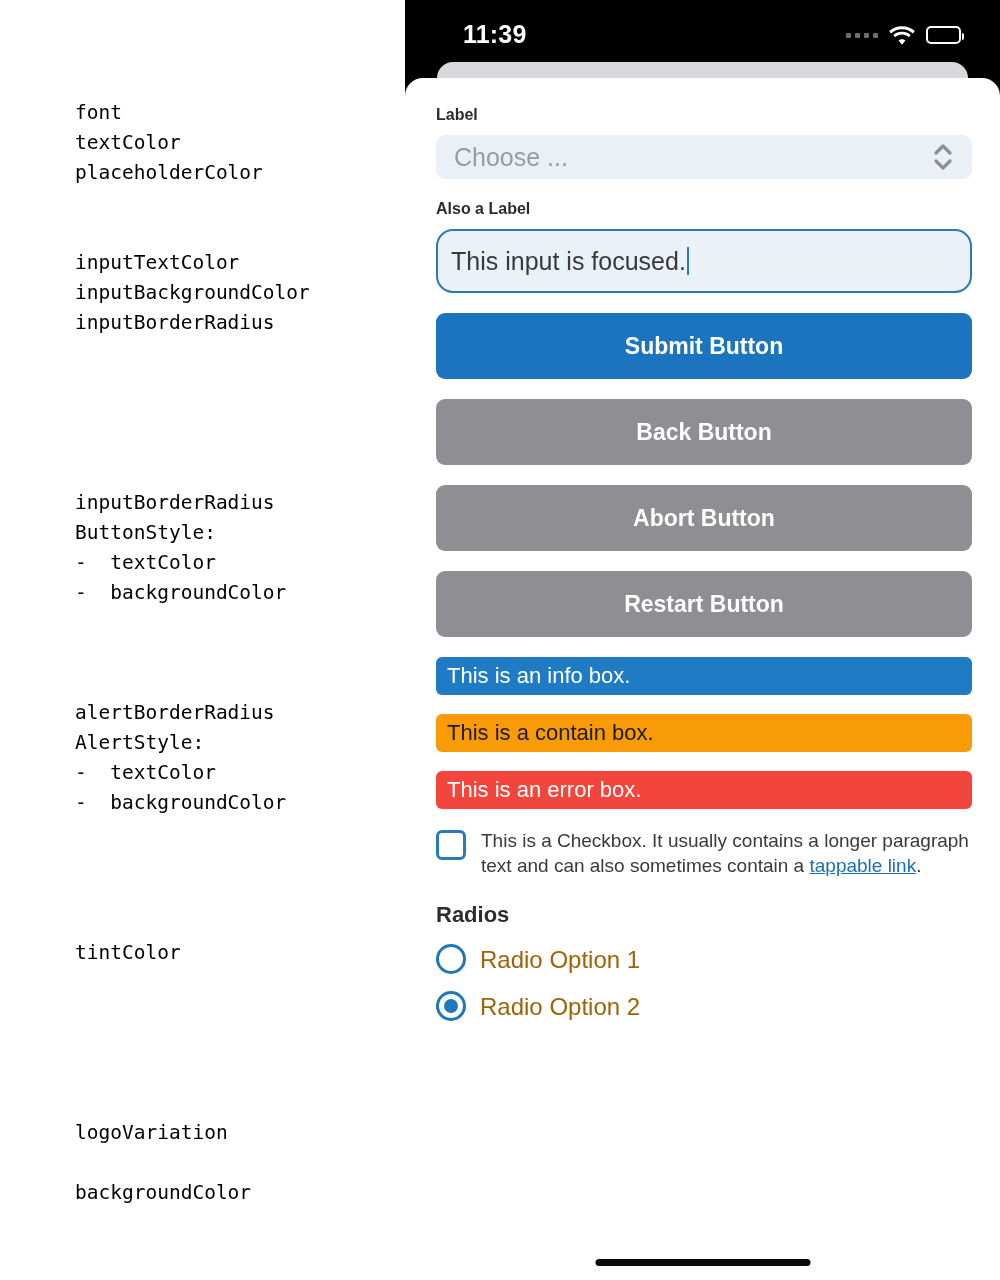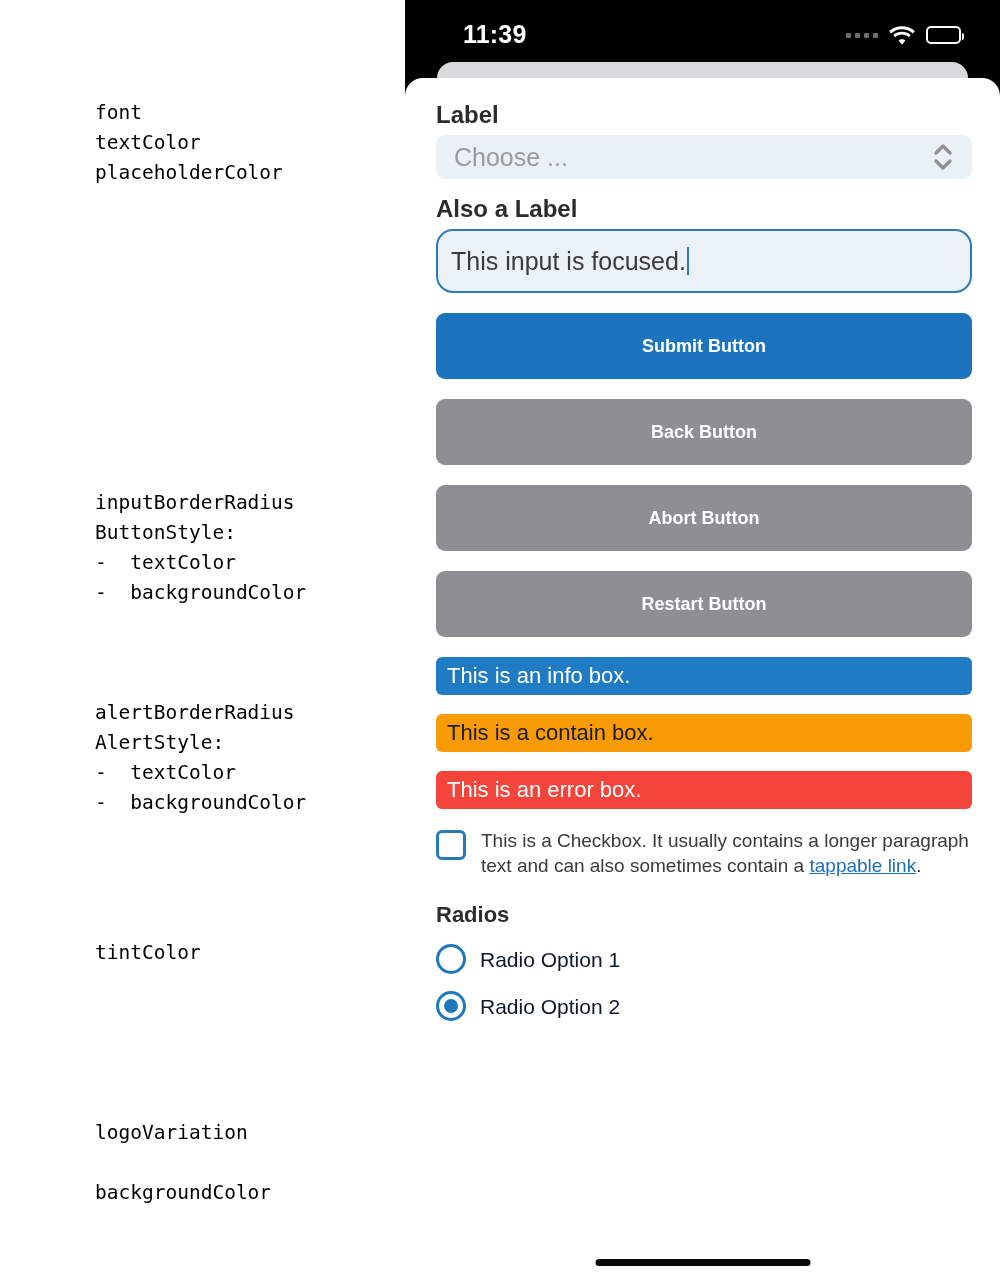--- a/index.html
+++ b/index.html
@@ -28,21 +28,21 @@
   .anno-group {
     position: absolute;
     left: 75px;
     font-family: "DejaVu Sans Mono", "Liberation Mono", monospace;
     font-size: 19.5px;
     line-height: 30px;
     color: #000000;
     white-space: pre;
     letter-spacing: 0px;
   }
-  .anno-line { display: block; margin-left: 20px; }
+  .anno-line { display: block; }
 
   
   .phone {
     position: absolute;
     left: 405px; top: 0;
     width: 595px;
     height: 1280px;
     background: #000000;
     overflow: hidden;
   }
@@ -110,21 +110,21 @@
     border-radius: 18px 18px 0 0;
   }
 
   .form {
     position: absolute;
     left: 31px; top: 25px;
     width: 536px;
   }
 
   .field-label {
-    font-size: 24px;
+    font-size: 16px;
     font-weight: 700;
     color: #2c2c2e;
     margin-bottom: 8px;
     line-height: 24px;
   }
 
   .select-box {
     position: relative;
     width: 536px;
     height: 44px;
@@ -172,21 +172,21 @@
     margin-left: 1px;
     vertical-align: -5px;
   }
 
   .btn {
     width: 536px;
     height: 66px;
     border: none;
     border-radius: 9px;
     color: #ffffff;
-    font-size: 18px;
+    font-size: 23px;
     font-weight: 700;
     font-family: "Liberation Sans", sans-serif;
     display: flex;
     align-items: center;
     justify-content: center;
     margin-bottom: 20px;
     cursor: pointer;
   }
   .btn-primary { background: #1b74bd; }
   .btn-secondary { background: #8e8e93; }
@@ -257,22 +257,22 @@
   .radio.selected::after {
     content: "";
     position: absolute;
     left: 50%; top: 50%;
     transform: translate(-50%, -50%);
     width: 14px; height: 14px;
     border-radius: 50%;
     background: #1e78b9;
   }
   .radio-label {
-    font-size: 21px;
-    color: #0f172a;
+    font-size: 24px;
+    color: #a16207;
     line-height: 25px;
     text-align: center;
   }
 
   .home-indicator {
     position: absolute;
     left: 50%;
     transform: translateX(-50%);
     bottom: 14px;
     width: 215px;
@@ -282,20 +282,21 @@
   }
 </style>
 </head>
 <body>
 
 <div class="page">
 
   <div class="annotations">
 
   <div class="anno-group" style="top: 98px;"><span class="anno-line">font</span><span class="anno-line">textColor</span><span class="anno-line">placeholderColor</span></div>
+      <div class="anno-group" style="top: 248px;"><span class="anno-line">inputTextColor</span><span class="anno-line">inputBackgroundColor</span><span class="anno-line">inputBorderRadius</span></div>
       <div class="anno-group" style="top: 488px;"><span class="anno-line">inputBorderRadius</span><span class="anno-line">ButtonStyle:</span><span class="anno-line">-  textColor</span><span class="anno-line">-  backgroundColor</span></div>
       <div class="anno-group" style="top: 698px;"><span class="anno-line">alertBorderRadius</span><span class="anno-line">AlertStyle:</span><span class="anno-line">-  textColor</span><span class="anno-line">-  backgroundColor</span></div>
       <div class="anno-group" style="top: 938px;"><span class="anno-line">tintColor</span></div>
       <div class="anno-group" style="top: 1118px;"><span class="anno-line">logoVariation</span></div>
       <div class="anno-group" style="top: 1178px;"><span class="anno-line">backgroundColor</span></div>
     </div>
 
   <div class="phone">
 
     <div class="statusbar">

